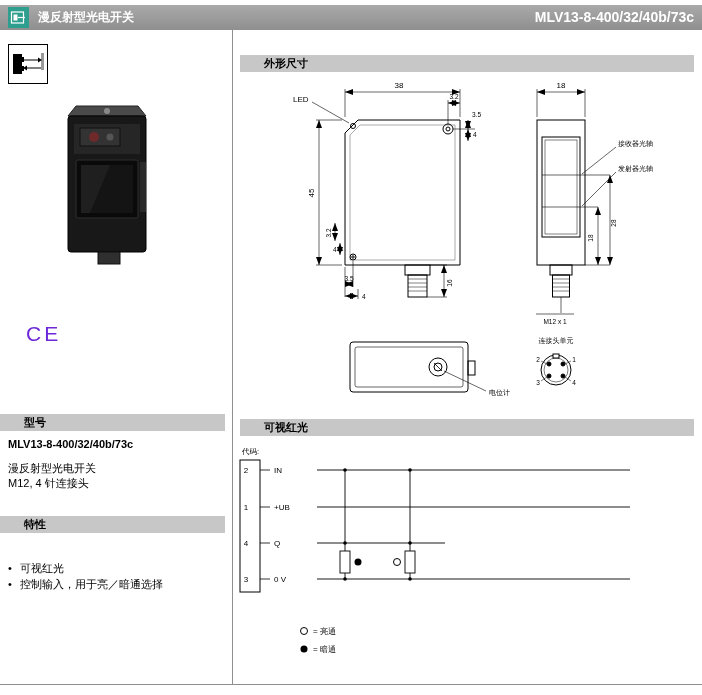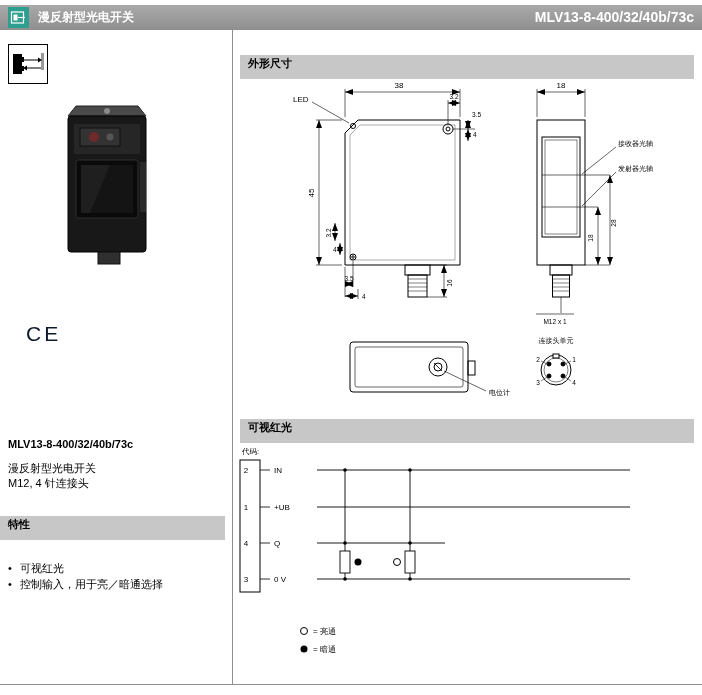--- a/index.html
+++ b/index.html
@@ -4,28 +4,28 @@
 <style>
   *{margin:0;padding:0;box-sizing:border-box}
   html,body{background:#fff}
   body{width:702px;height:695px;font-family:"Liberation Sans","DejaVu Sans",sans-serif;color:#000}
   .page{position:relative;width:702px;height:695px;background:#fff;overflow:hidden}
   .abs{position:absolute}
   .hdr{left:0;top:5px;width:702px;height:25px;background:linear-gradient(#a9a9a9,#8f8f8f)}
   .hdr-icon{left:8px;top:7px;width:21px;height:21px;background:#2e9e8f}
   .hdr-left{left:38px;top:5px;height:25px;line-height:25px;color:#fff;font-weight:bold;font-size:12px}
   .hdr-right{right:8px;top:5px;height:25px;line-height:25px;color:#fff;font-weight:bold;font-size:14px}
-  .secbar{height:24px;background:#c7c7c7;font-weight:bold;font-size:11px;line-height:17px;padding-left:8px}
+  .secbar{height:17px;background:#c7c7c7;font-weight:bold;font-size:11px;line-height:17px;padding-left:24px}
   .bar-left{left:0;width:225px}
   .bar-right{left:240px;width:454px}
   .vrule{left:232px;top:30px;width:1px;height:654px;background:#8f8f8f}
   .hrule{left:0;top:684px;width:702px;height:1px;background:#8f8f8f}
   .t11{font-size:11px;line-height:13px}
   .bold{font-weight:bold}
-  .ce{font-size:21px;letter-spacing:3px;color:#0f172a}
+  .ce{font-size:21px;letter-spacing:3px;color:#6d28d9}
   .feat{font-size:11px;line-height:16px;white-space:nowrap}
   .feat::before{content:"•";display:inline-block;width:12px}
   svg text{font-family:"Liberation Sans","DejaVu Sans",sans-serif;fill:#000}
 </style>
 </head>
 <body>
 
 <div class="page">
 
   <div class="abs hdr"></div>
@@ -68,20 +68,21 @@
       <rect x="26" y="58" width="62" height="58" rx="2" fill="#0a0a0a" stroke="#2e2e2e"></rect>
       <rect x="31" y="63" width="52" height="48" fill="#141414"></rect>
       <polygon points="31,63 60,63 40,111 31,111" fill="#1f1f1f"></polygon>
       <rect x="90" y="60" width="6" height="50" fill="#2a2a2a"></rect>
       <rect x="48" y="150" width="22" height="12" fill="#2f2f2f" stroke="#111"></rect>
     </svg>
   </div>
 
   <div class="abs ce" style="left:26px;top:322px">CE</div>
 
+  <div class="abs secbar bar-left" style="top:414px">型号</div>
   <div class="abs t11 bold" style="left:8px;top:438px">MLV13-8-400/32/40b/73c</div>
   <div class="abs t11" style="left:8px;top:462px">漫反射型光电开关</div>
   <div class="abs t11" style="left:8px;top:477px">M12, 4 针连接头</div>
 
   <div class="abs secbar bar-left" style="top:516px">特性</div>
   <div class="abs" style="left:8px;top:560px">
     <div class="feat">可视红光</div>
     <div class="feat">控制输入，用于亮／暗通选择</div>
   </div>
 

